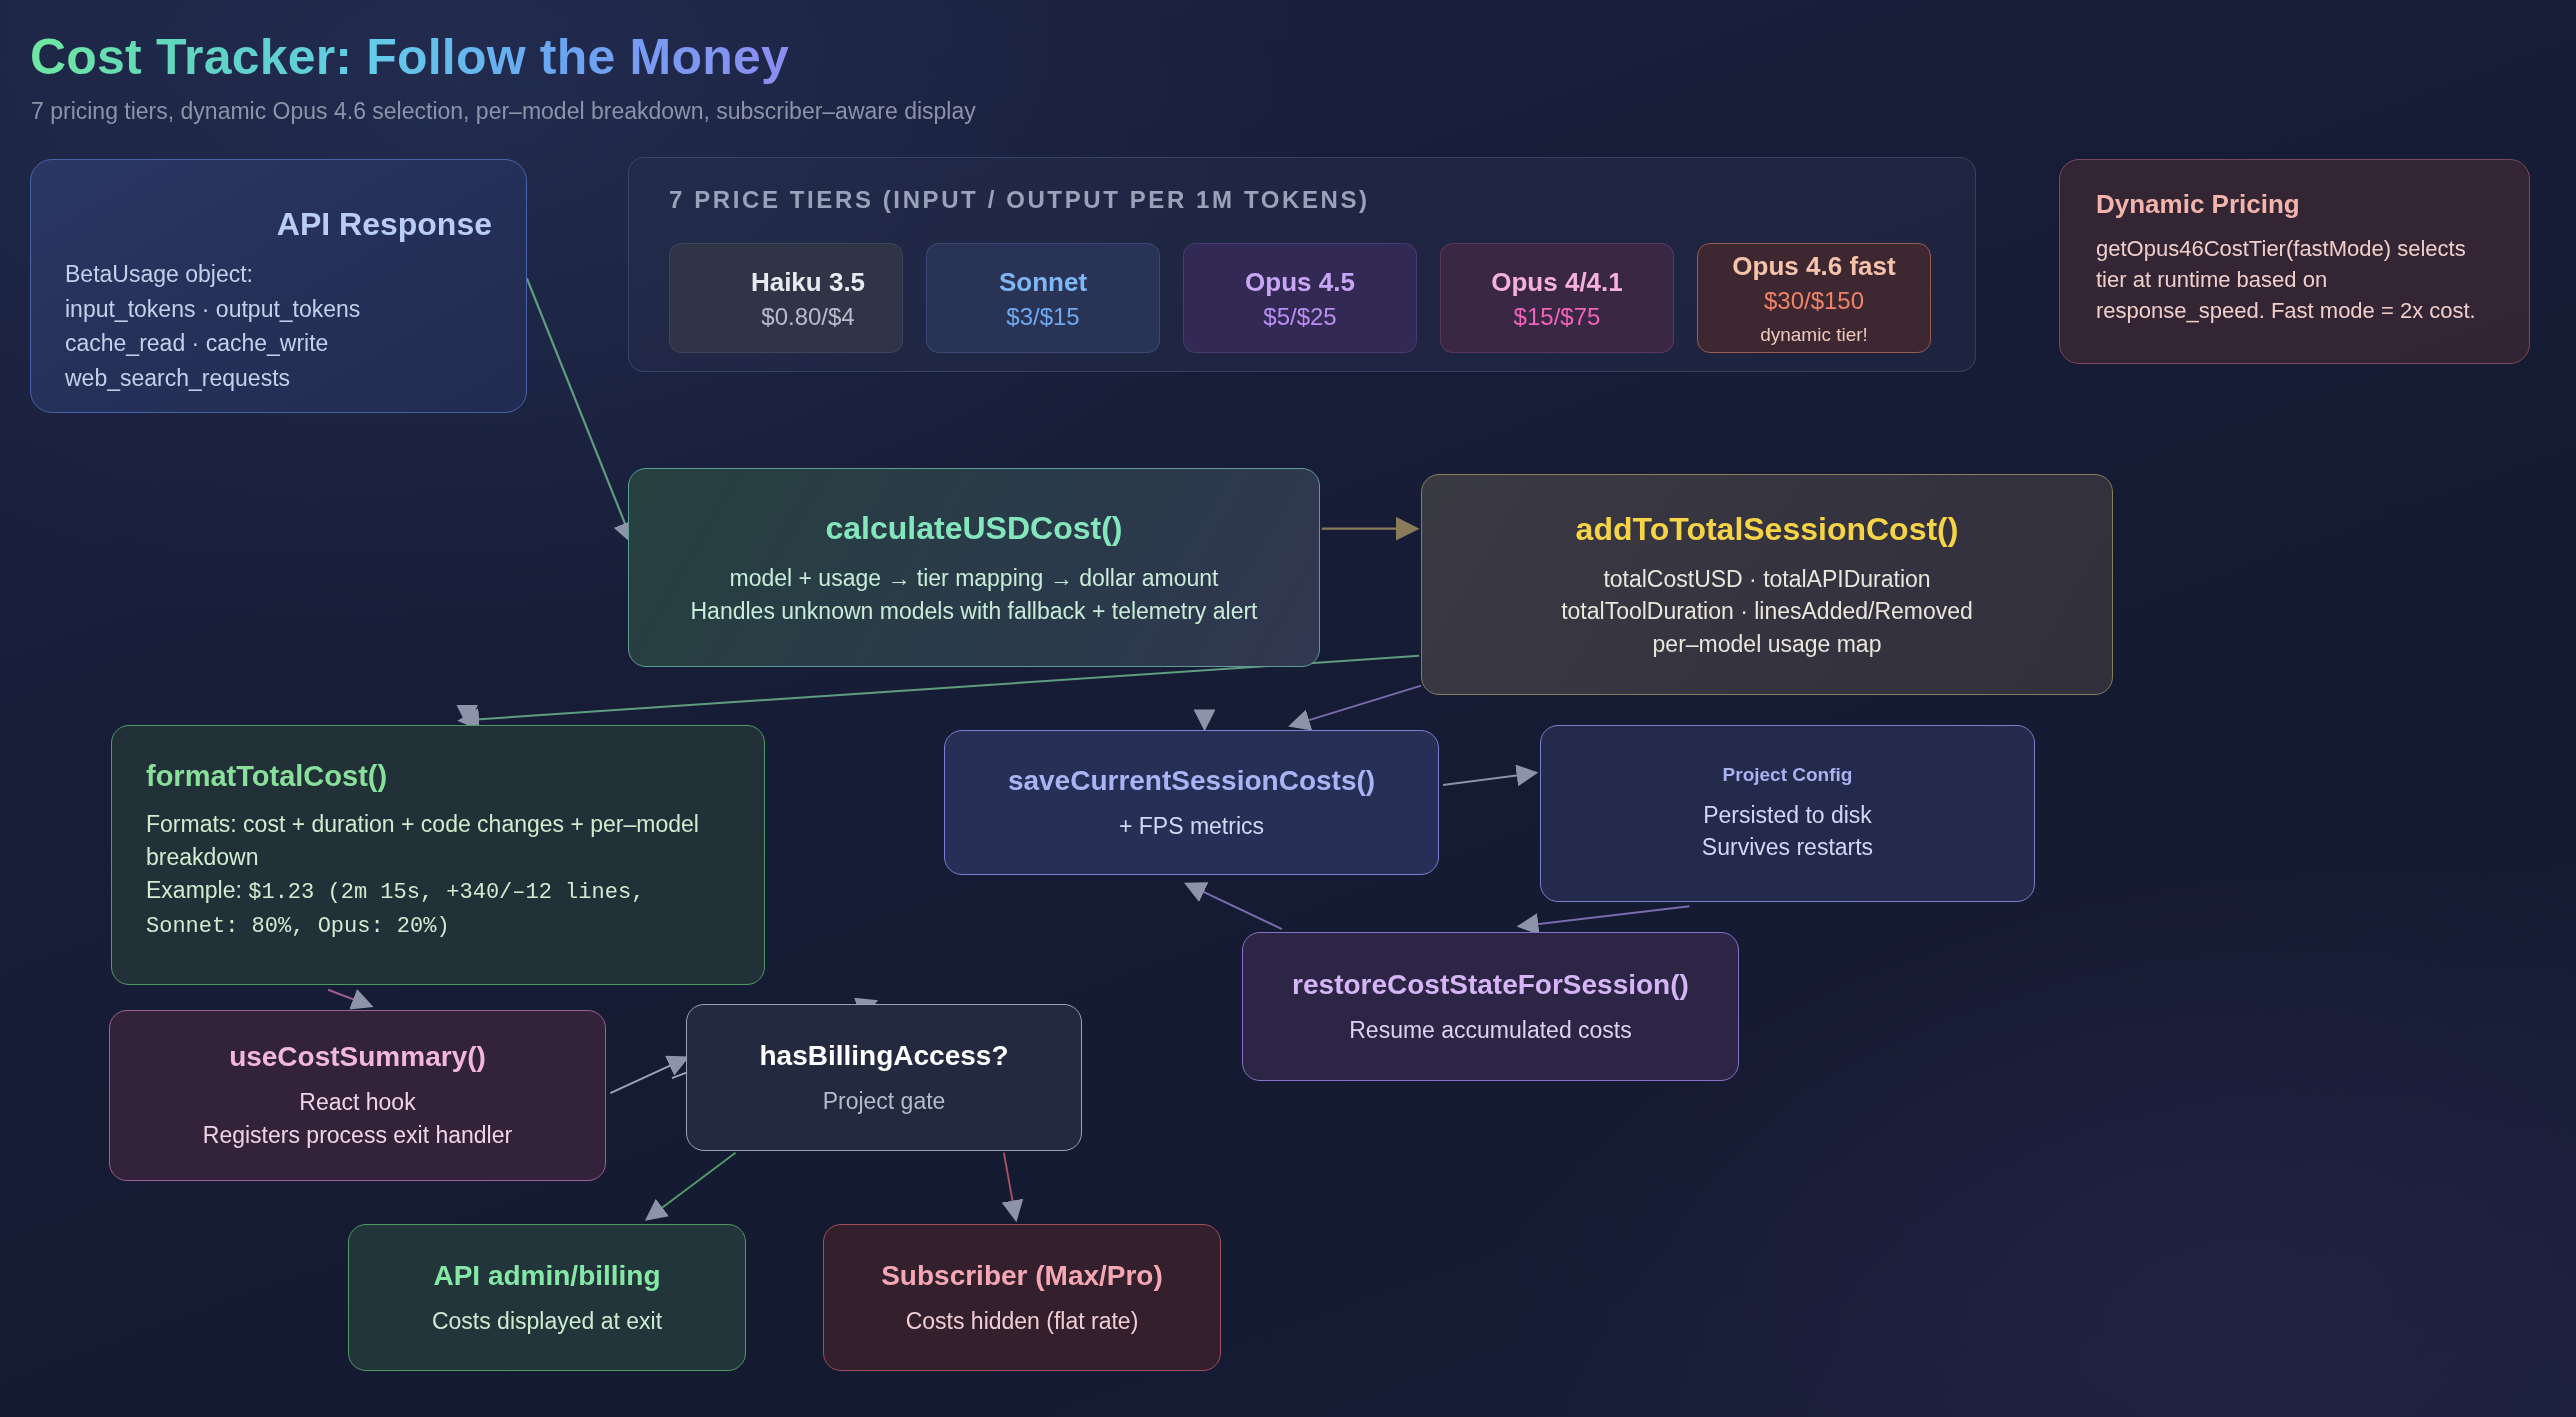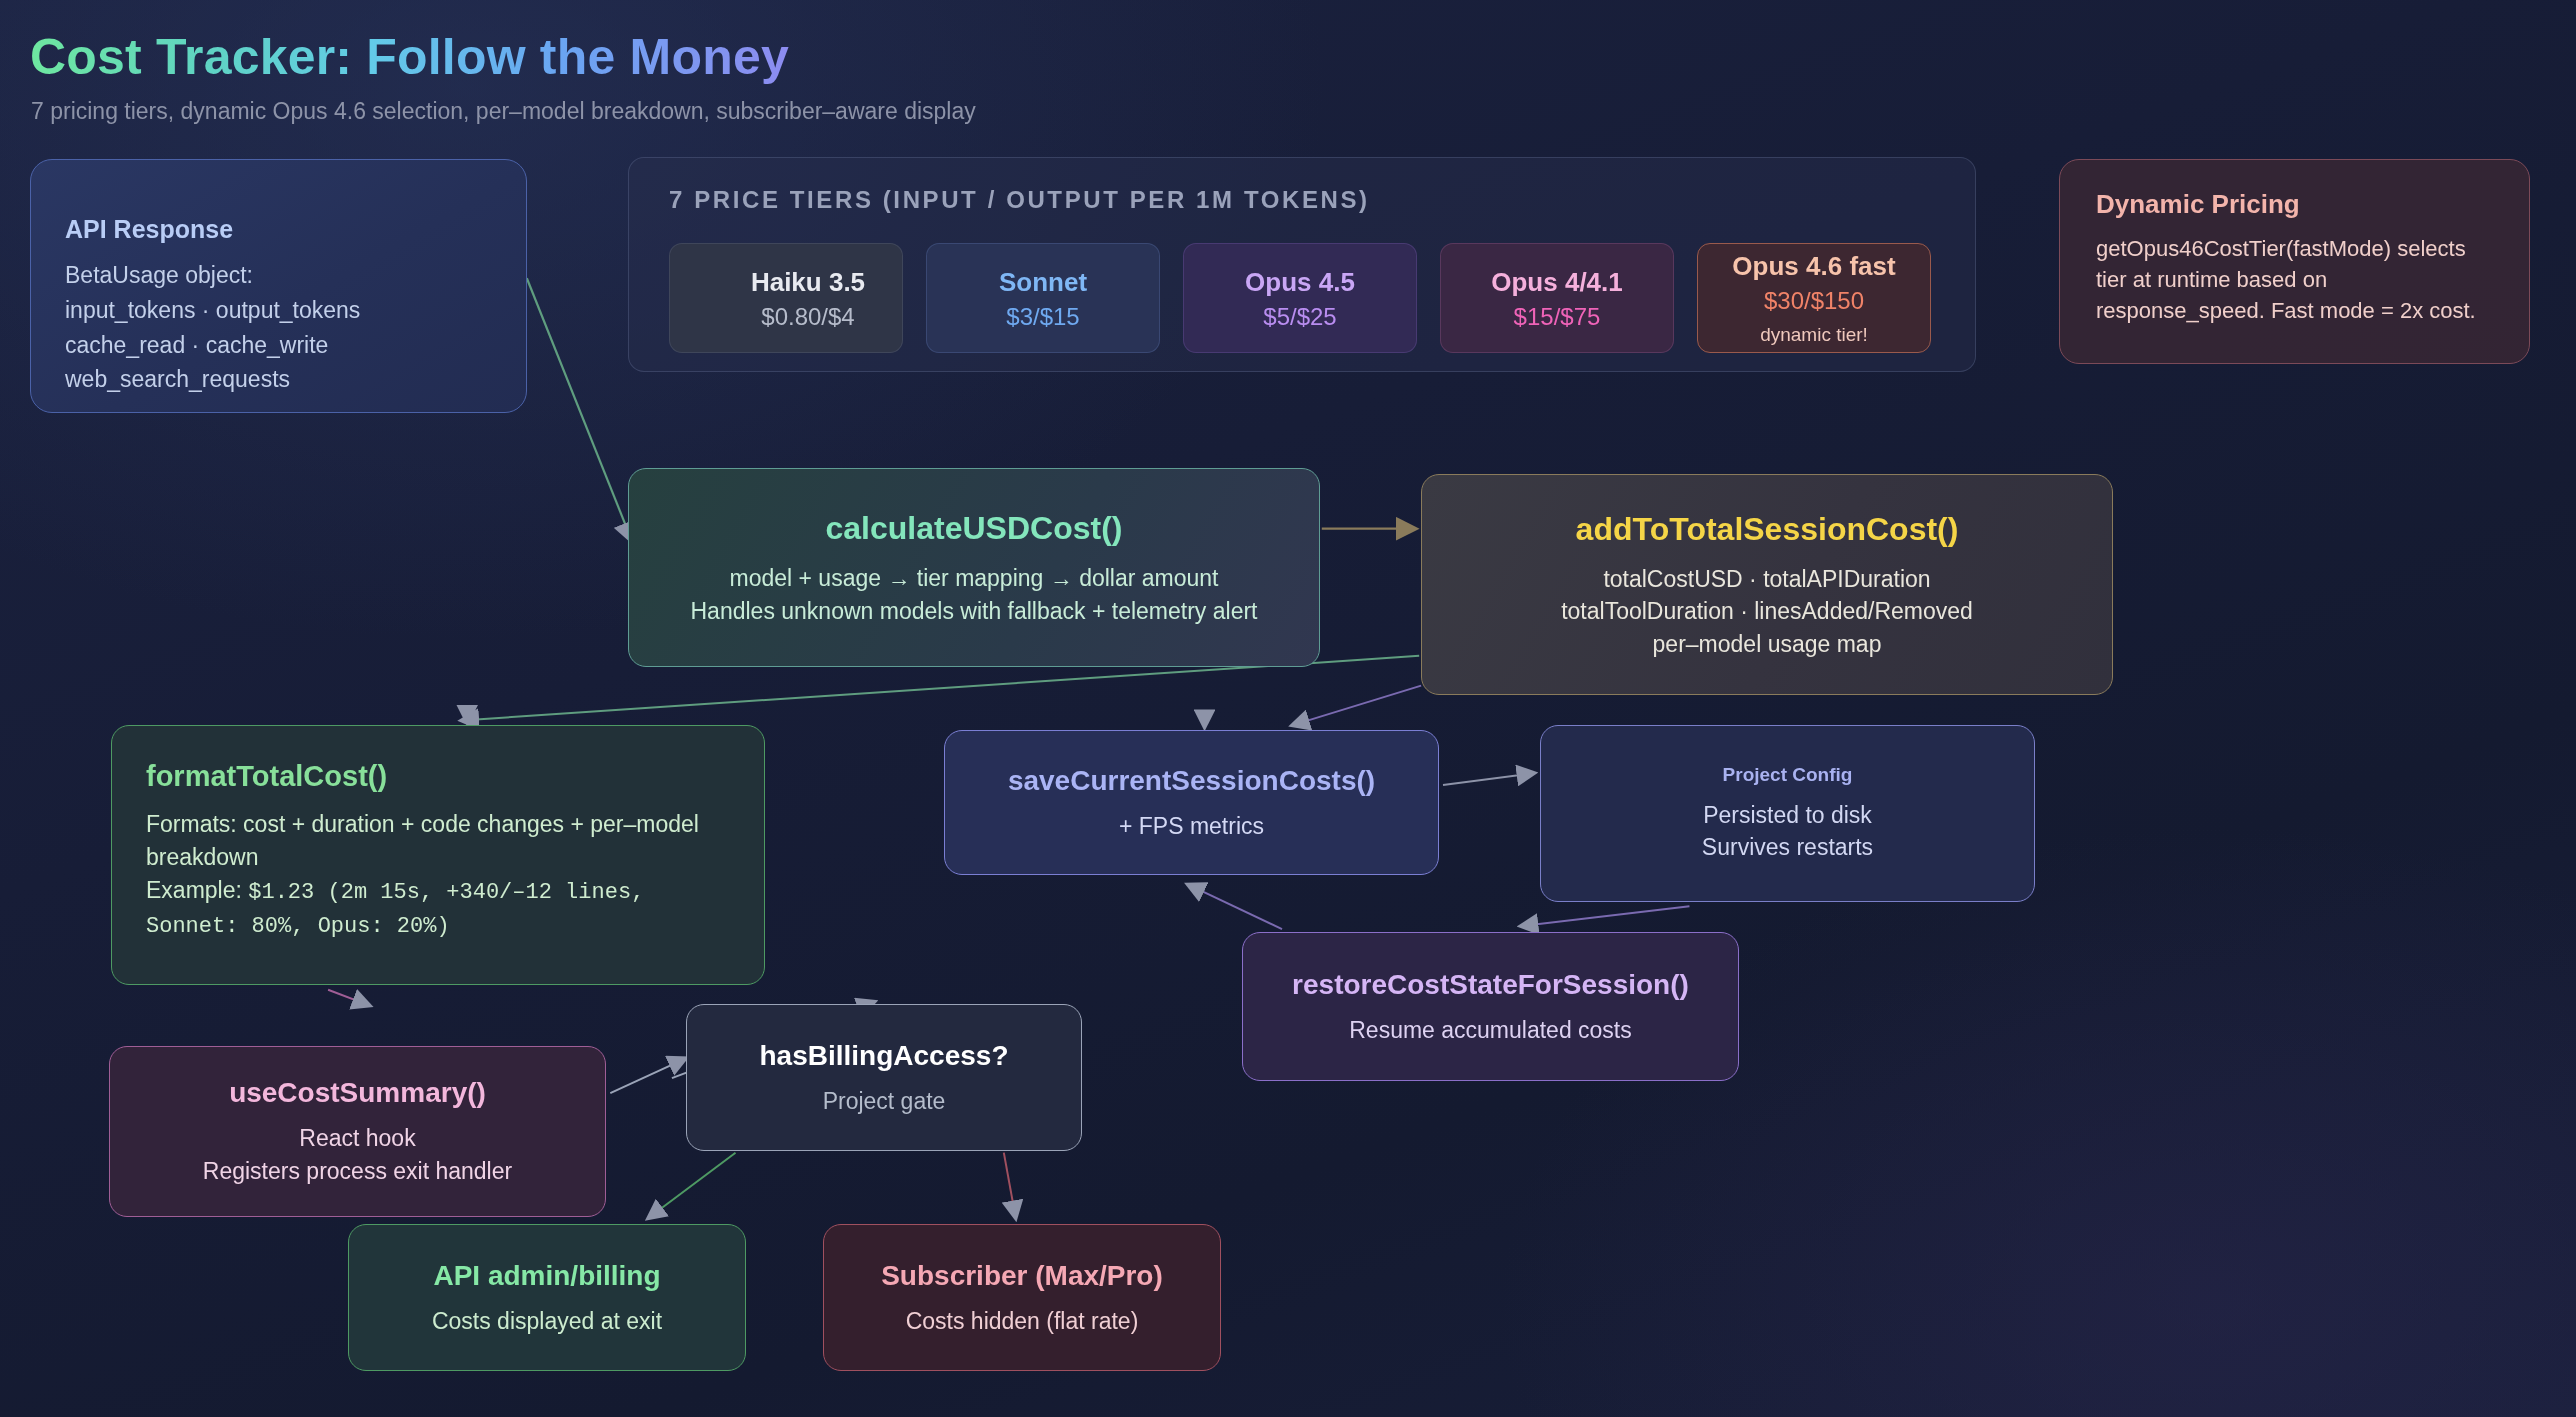--- a/index.html
+++ b/index.html
@@ -79,24 +79,25 @@
   
   #api-response {
     left: 30px; top: 159px; width: 497px; height: 254px;
     background: linear-gradient(150deg, #2a3763 0%, #253058 55%, #222c52 100%);
     border-color: #4b62a8;
     border-radius: 22px;
     padding: 20px 34px;
     justify-content: flex-start;
   }
   #api-response .n-title {
-    font-size: 25px;
+    font-size: 32px;
     color: #b9cdf6;
-    margin-top: 34px;
+    margin-top: 24px;
     margin-bottom: 14px;
+    text-align: right;
   }
   #api-response .n-line {
     font-size: 23px;
     color: #c3d0ea;
     margin-bottom: 2px;
   }
 
   
   #tiers-panel {
     left: 628px; top: 157px; width: 1348px; height: 215px;
@@ -267,21 +268,21 @@
     color: #d5b5f5;
     margin-bottom: 12px;
   }
   #restore-state .n-line {
     font-size: 23px;
     color: #ded2f2;
   }
 
   
   #use-cost-summary {
-    left: 109px; top: 1046px; width: 497px; height: 171px;
+    left: 109px; top: 1010px; width: 497px; height: 171px;
     background: #32233a;
     border-color: #a05e96;
   }
   #use-cost-summary .n-title {
     font-size: 28px;
     color: #f3b7dc;
     margin-bottom: 12px;
   }
   #use-cost-summary .n-line {
     font-size: 23px;

